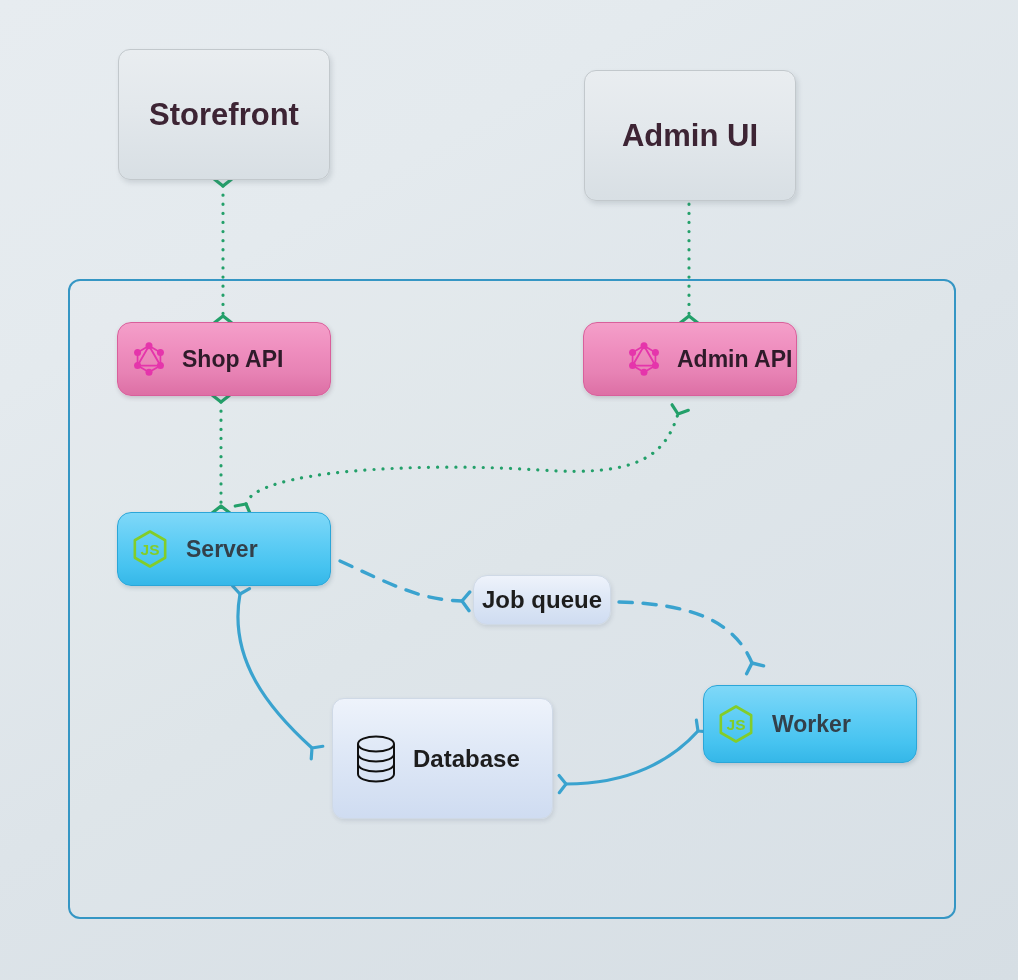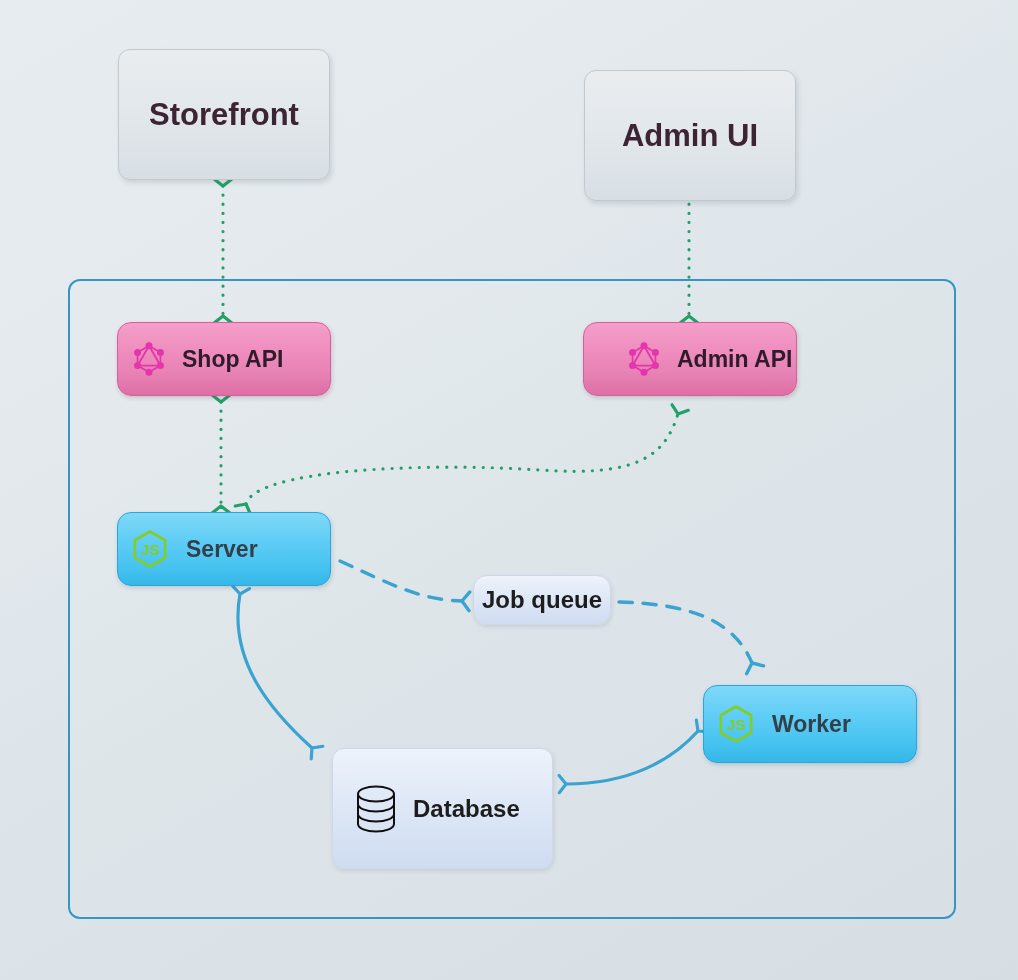--- a/index.html
+++ b/index.html
@@ -228,21 +228,21 @@
       <div class="node node-store" style="left: 473px; top: 575px; width: 138px; height: 50px;">
         <span class="label">Job queue</span>
       </div>
       <div class="node node-svc" style="left: 703px; top: 685px; width: 214px; height: 78px;">
         <svg class="icon" width="40" height="40" viewBox="0 0 40 40">
     <polygon points="20.00,2.50 35.16,11.25 35.16,28.75 20.00,37.50 4.84,28.75 4.84,11.25" fill="none" stroke="#83cd29" stroke-width="2.6" stroke-linejoin="round"></polygon>
     <text x="20" y="25.6" text-anchor="middle" font-family="Liberation Sans, sans-serif" font-size="15.5" font-weight="bold" fill="#83cd29">JS</text>
   </svg>
         <span class="label">Worker</span>
       </div>
-      <div class="node node-store node-db" style="left: 332px; top: 748px; width: 221px; height: 121px;">
+      <div class="node node-store node-db" style="left: 332px; top: 698px; width: 221px; height: 121px;">
         <svg class="icon" width="42" height="50" viewBox="0 0 42 50">
     <g fill="none" stroke="#111111" stroke-width="2">
       <ellipse cx="21" cy="10" rx="18" ry="7.5"></ellipse>
       <path d="M3 10 V40 A18 7.5 0 0 0 39 40 V10"></path>
       <path d="M3 20 A18 7.5 0 0 0 39 20"></path>
       <path d="M3 30 A18 7.5 0 0 0 39 30"></path>
     </g>
   </svg>
         <span class="label">Database</span>
       </div>

